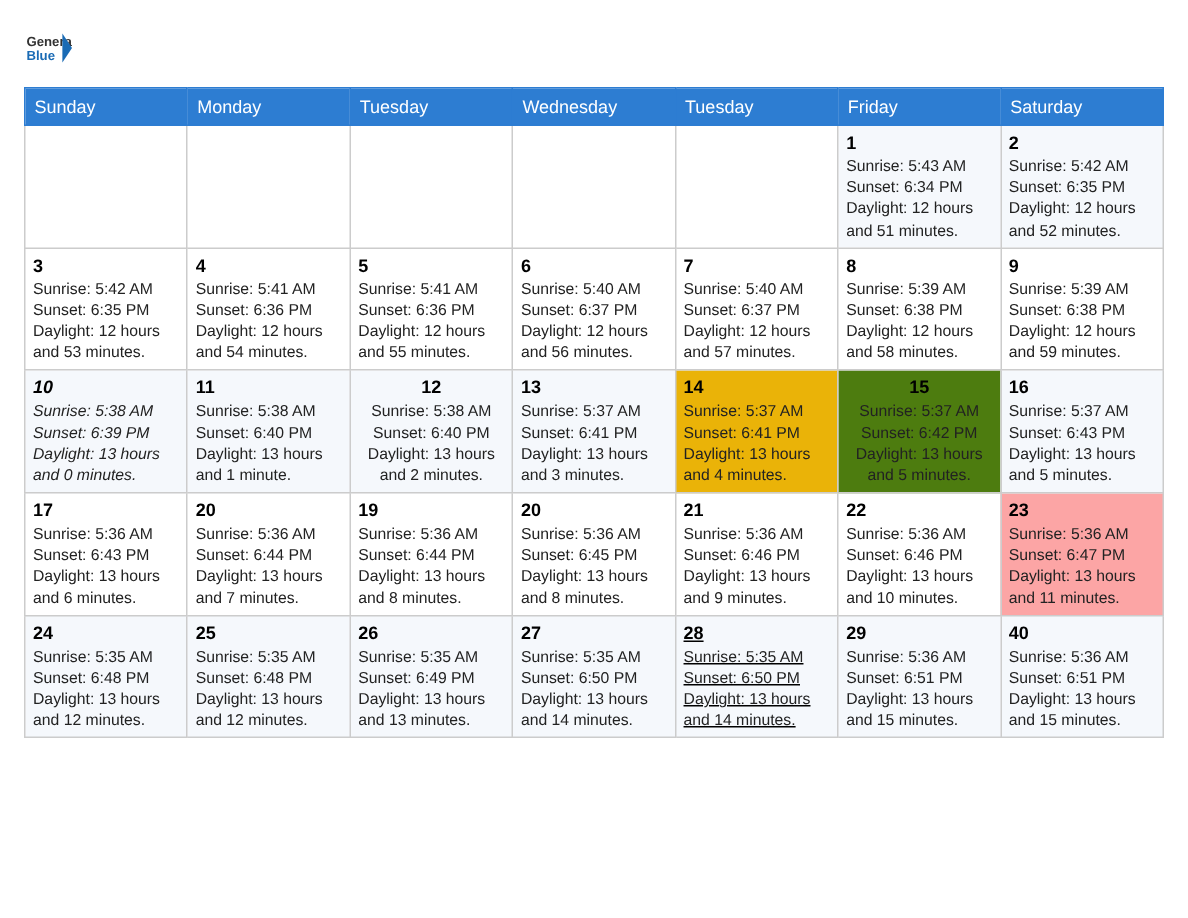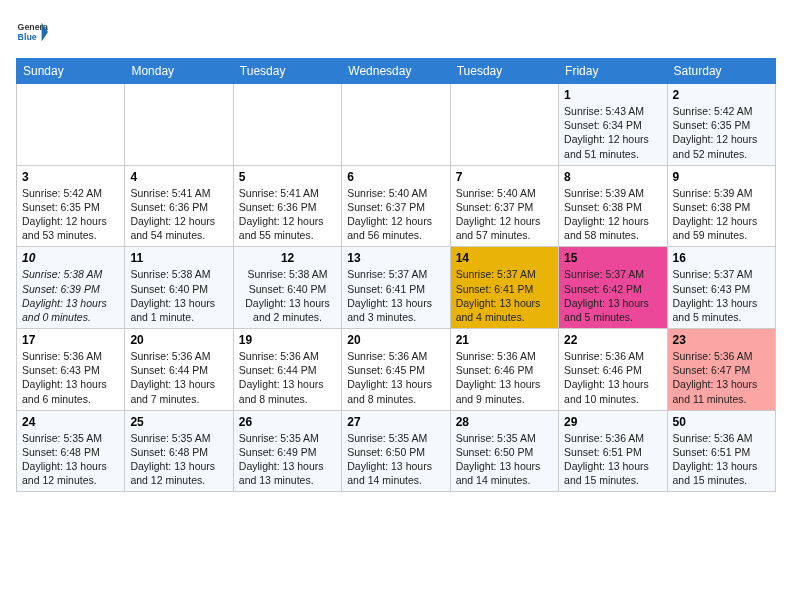--- a/index.html
+++ b/index.html
@@ -197,21 +197,21 @@
           <div class="day-info" style="white-space: pre-line;">Sunrise: 5:37 AM
 Sunset: 6:41 PM
 Daylight: 13 hours and 3 minutes.</div>
         </td>
         <td style="background: #eab308;">
           <span class="day-num">14</span>
           <div class="day-info" style="white-space: pre-line;">Sunrise: 5:37 AM
 Sunset: 6:41 PM
 Daylight: 13 hours and 4 minutes.</div>
         </td>
-        <td style="background: #ec4899;">
+        <td style="background: #4d7c0f; text-align: center;">
           <span class="day-num">15</span>
           <div class="day-info" style="white-space: pre-line;">Sunrise: 5:37 AM
 Sunset: 6:42 PM
 Daylight: 13 hours and 5 minutes.</div>
         </td>
         <td style="background: rgb(245, 248, 252);">
           <span class="day-num">16</span>
           <div class="day-info" style="white-space: pre-line;">Sunrise: 5:37 AM
 Sunset: 6:43 PM
 Daylight: 13 hours and 5 minutes.</div>
@@ -279,33 +279,33 @@
           <div class="day-info" style="white-space: pre-line;">Sunrise: 5:35 AM
 Sunset: 6:49 PM
 Daylight: 13 hours and 13 minutes.</div>
         </td>
         <td style="background: rgb(245, 248, 252);">
           <span class="day-num">27</span>
           <div class="day-info" style="white-space: pre-line;">Sunrise: 5:35 AM
 Sunset: 6:50 PM
 Daylight: 13 hours and 14 minutes.</div>
         </td>
-        <td style="background: rgb(245, 248, 252);">
+        <td style="background: rgb(245, 248, 252); text-decoration: underline;">
           <span class="day-num">28</span>
           <div class="day-info" style="white-space: pre-line;">Sunrise: 5:35 AM
 Sunset: 6:50 PM
 Daylight: 13 hours and 14 minutes.</div>
         </td>
         <td style="background: rgb(245, 248, 252);">
           <span class="day-num">29</span>
           <div class="day-info" style="white-space: pre-line;">Sunrise: 5:36 AM
 Sunset: 6:51 PM
 Daylight: 13 hours and 15 minutes.</div>
         </td>
         <td style="background: rgb(245, 248, 252);">
-          <span class="day-num">50</span>
+          <span class="day-num">40</span>
           <div class="day-info" style="white-space: pre-line;">Sunrise: 5:36 AM
 Sunset: 6:51 PM
 Daylight: 13 hours and 15 minutes.</div>
         </td>
       </tr>
     </tbody>
 </table>
 
 </body></html>

